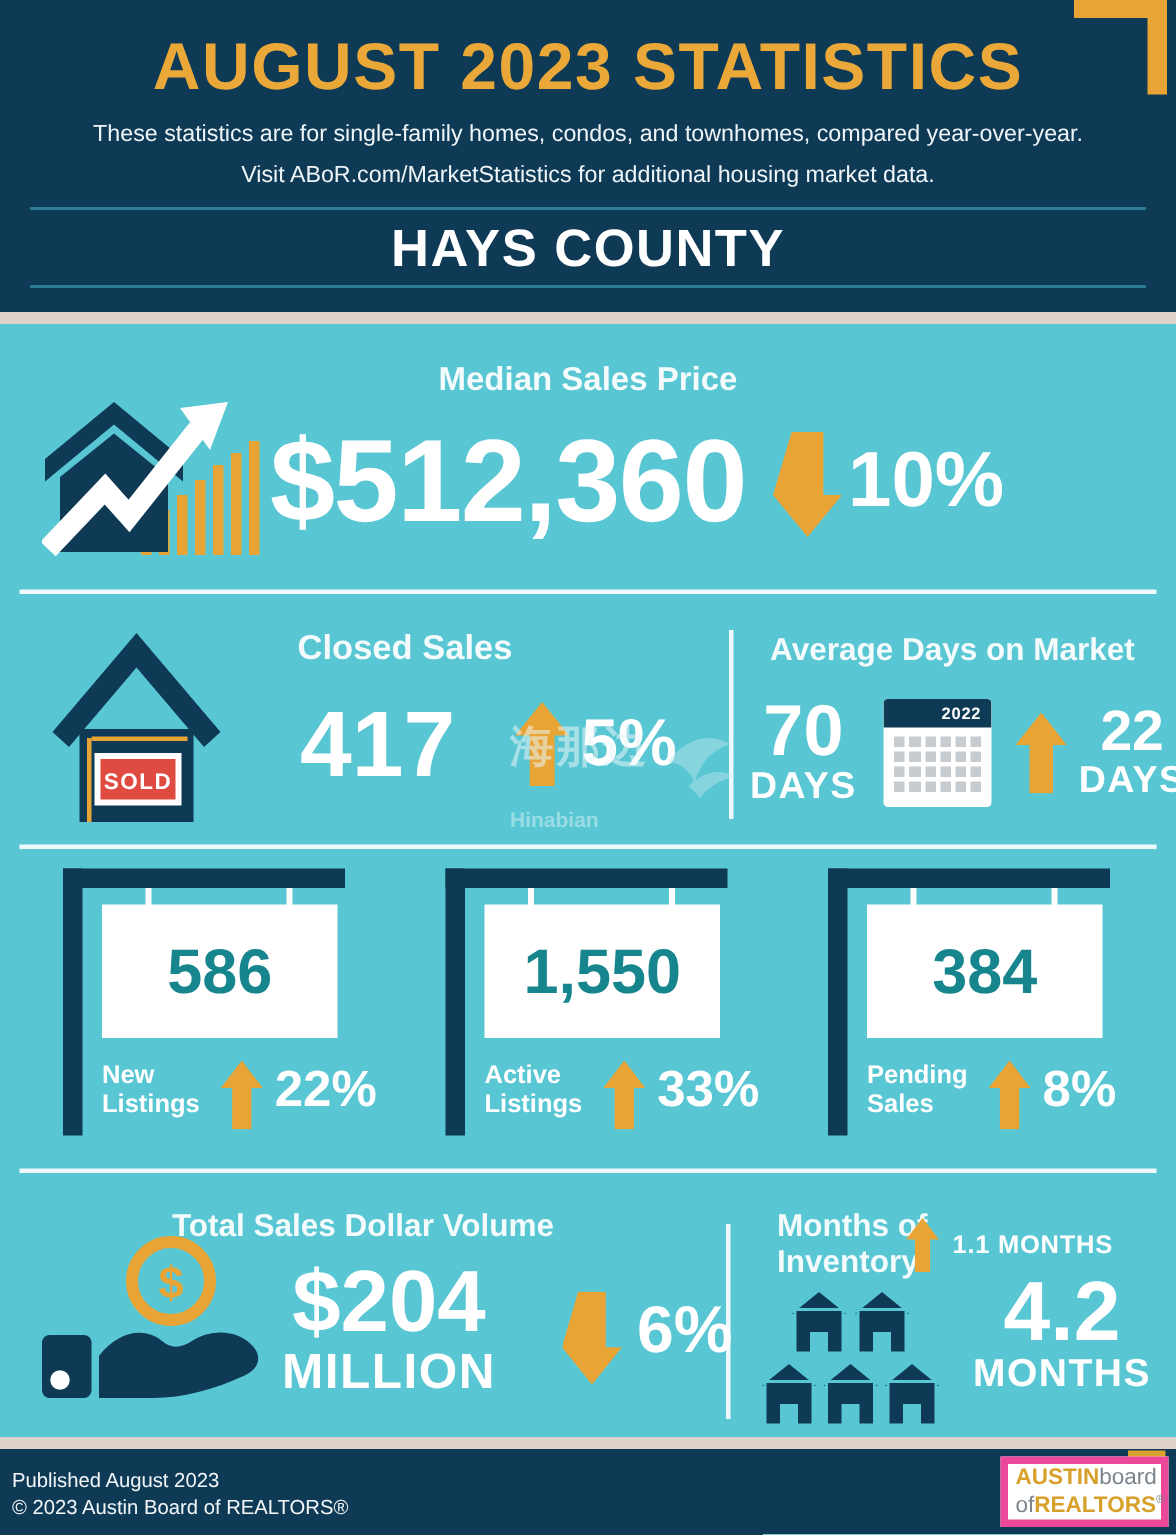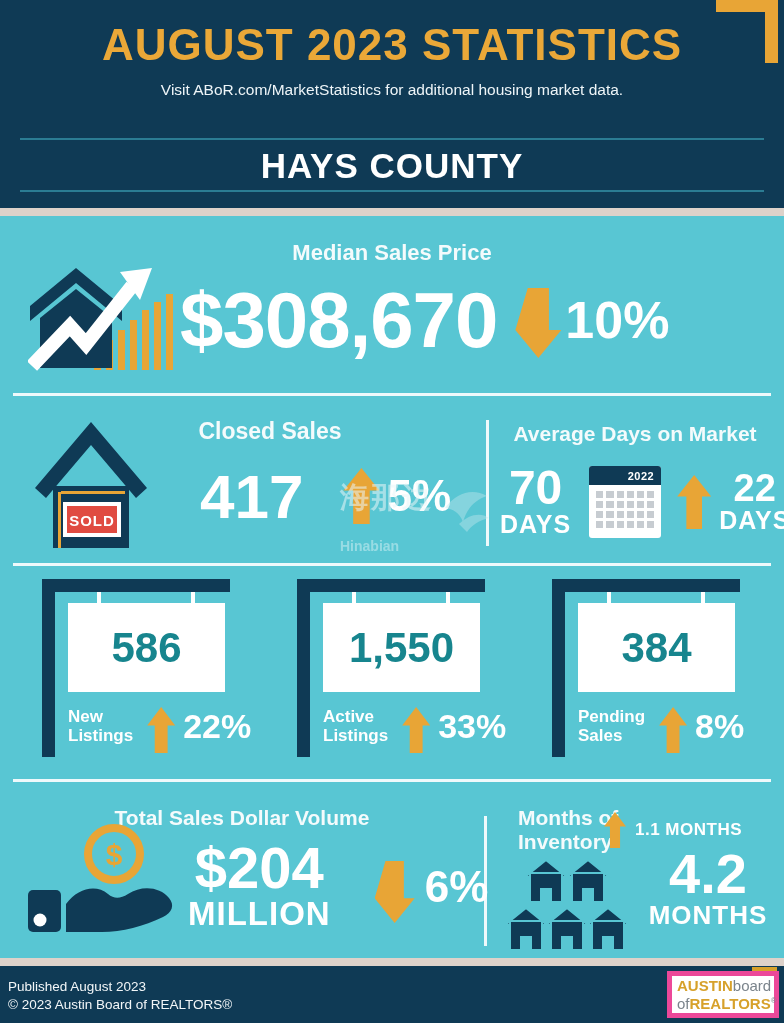--- a/index.html
+++ b/index.html
@@ -119,20 +119,21 @@
 </head>
 <body>
 
 <div id="app">
 
   <div class="header">
     <div class="corner-h"></div>
     <div class="corner-v"></div>
     <div class="main-title">AUGUST 2023 STATISTICS</div>
     <div class="subtitle">
+      <div>These statistics are for single-family homes, condos, and townhomes, compared year-over-year.</div>
       <div>Visit ABoR.com/MarketStatistics for additional housing market data.</div>
     </div>
     <div class="hdr-line" style="top:138px"></div>
     <div class="region">HAYS COUNTY</div>
     <div class="hdr-line" style="top:190px"></div>
   </div>
 
   <div class="strip" style="top:208px"></div>
 
   <div class="main">
@@ -151,21 +152,21 @@
       </g>
       <g fill="#0f3a55">
         <polygon points="2,42 48,4 94,42 94,57 48,19 2,57"></polygon>
         <polygon points="12,54 48,25 84,54 84,104 12,104"></polygon>
       </g>
       <path d="M4,102 L42,62 L58,80 L104,22" stroke="#fff" stroke-width="14" fill="none"></path>
       <polygon points="92,8 124,4 112,36" fill="#fff"></polygon>
     </svg>
 
     <div class="msp-row">
-      <span class="msp-value">$308,670</span>
+      <span class="msp-value">$512,360</span>
       <span class="arrow down" style="width:46px;height:70px;margin:6px 4px 0 18px"></span>
       <span class="pct" style="font-size:52px">10%</span>
     </div>
 
     <div class="hdiv" style="top:177px"></div>
 
     <div style="position:absolute;left:0;top:178px;width:784px;height:169px">
       <div class="vdiv" style="left:486px;top:26px;height:126px"></div>
 
       <svg class="cs-icon" width="122" height="132" viewBox="0 0 122 132">

